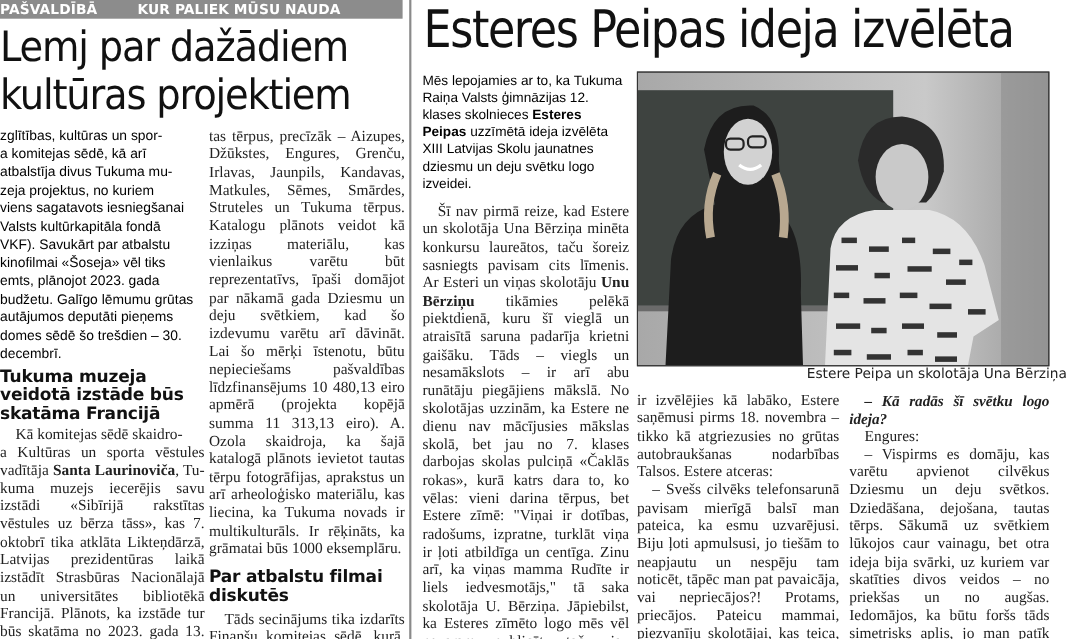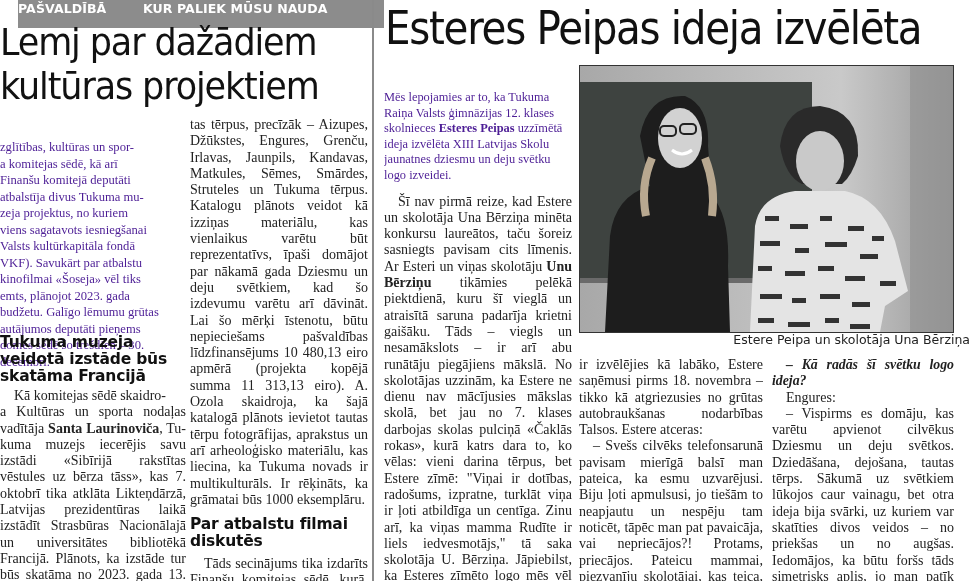--- a/index.html
+++ b/index.html
@@ -1,23 +1,23 @@
 <!DOCTYPE html>
 <html><head>
 <meta charset="utf-8">
 <style>
   html, body { margin:0; padding:0; }
   body { width:970px; height:581px; overflow:hidden; background:#fff; position:relative; color:#1a1a1a; }
   .abs { position:absolute; }
-  .section-bar { left:0; top:0; width:366px; height:28px; background:#8c8c8c;margin-left:18px; }
+  .section-bar { left:0; top:0; width:366px; height:17px; background:#8c8c8c; }
   .section-bar span { position:absolute; top:0; color:#fff; font-family:"DejaVu Sans", sans-serif; font-weight:bold; font-size:12.5px; line-height:17px; letter-spacing:0.1px; }
   .divider { left:372px; top:0; width:2px; height:581px; background:#8a8a8a; }
   .headline-left { left:0; top:20px; width:370px; font-family:"DejaVu Sans", sans-serif; font-size:38px; line-height:44px; letter-spacing:-1.2px; color:#111; font-weight:normal; transform:scaleX(0.92); transform-origin:left top; white-space:nowrap; }
   .headline-right { left:385px; top:0; width:585px; font-family:"DejaVu Sans", sans-serif; font-size:47px; line-height:56px; letter-spacing:-1.5px; color:#111; white-space:nowrap; transform:scaleX(0.86); transform-origin:left top; }
-  .col-sans { font-family:Liberation Serif, serif; font-size:12.2px; line-height:16.2px; color:#4c1d95;margin-top:24px; }
+  .col-sans { font-family:Liberation Sans, sans-serif; font-size:12.2px; line-height:16.2px; color:#000000; }
   .col-serif { font-family:"Liberation Serif", serif; font-size:14px; line-height:16.3px; color:#222; text-align:justify; }
   .col-serif p, .col-sans p { margin:0; }
   .indent { text-indent:14px; }
   .subhead { font-family:"DejaVu Sans", sans-serif; font-weight:bold; font-size:15.5px; line-height:17px; color:#111; margin:6px 0 2px 0; letter-spacing:-0.2px; }
   .photo { left:579px; top:65px; width:373px; height:266px; background:#5a5a5a; border:1px solid #333; overflow:hidden; }
   .caption { left:579px; top:332px; width:391px; font-family:"DejaVu Sans", sans-serif; font-size:12.5px; line-height:16px; color:#222; white-space:nowrap;text-align:right; }
   .q { font-weight:bold; font-style:italic; }
 </style>
 </head>
 <body>
@@ -30,40 +30,39 @@
 <div class="abs divider"></div>
 
 <div class="abs headline-left">
   <div>Lemj par dažādiem</div>
   <div>kultūras projektiem</div>
 </div>
 
 <div class="abs col-sans" style="left:0; top:115px; width:186px; font-size:12.6px; line-height:16.5px;">
   <div>zglītības, kultūras un spor-</div>
   <div>a komitejas sēdē, kā arī</div>
-  <div>Finanšu komitejā deputāti</div>
   <div>atbalstīja divus Tukuma mu-</div>
   <div>zeja projektus, no kuriem</div>
   <div>viens sagatavots iesniegšanai</div>
   <div>Valsts kultūrkapitāla fondā</div>
   <div>VKF). Savukārt par atbalstu</div>
   <div>kinofilmai «Šoseja» vēl tiks</div>
   <div>emts, plānojot 2023. gada</div>
   <div>budžetu. Galīgo lēmumu grūtas</div>
   <div>autājumos deputāti pieņems</div>
   <div>domes sēdē šo trešdien – 30.</div>
   <div>decembrī.</div>
 </div>
 
 <div class="abs" style="left:0; top:334px; width:186px;">
   <div class="subhead" style="margin-top:0;">Tukuma muzeja veidotā izstāde būs skatāma Francijā</div>
   <div class="col-serif" style="margin-top:3px;">
     <p class="indent">Kā komitejas sēdē skaidro-</p>
     <p>
-      <span>a Kultūras un sporta nodaļas</span>
+      <span>a Kultūras un sporta vēstules</span>
       <span>vadītāja </span><b>Santa Laurinoviča</b><span>, Tu-</span>
       <span>kuma muzejs iecerējis savu izstādi</span>
       <span>«Sibīrijā rakstītas vēstules uz bērza</span>
       <span>tāss», kas 7. oktobrī tika atklāta</span>
       <span>Likteņdārzā, Latvijas prezidentūras</span>
       <span>laikā izstādīt Strasbūras Nacionālajā</span>
       <span>un universitātes bibliotēkā Francijā.</span>
       <span>Plānots, ka izstāde tur būs skatāma</span>
       <span>no 2023. gada 13. jūnija līdz</span>
       

